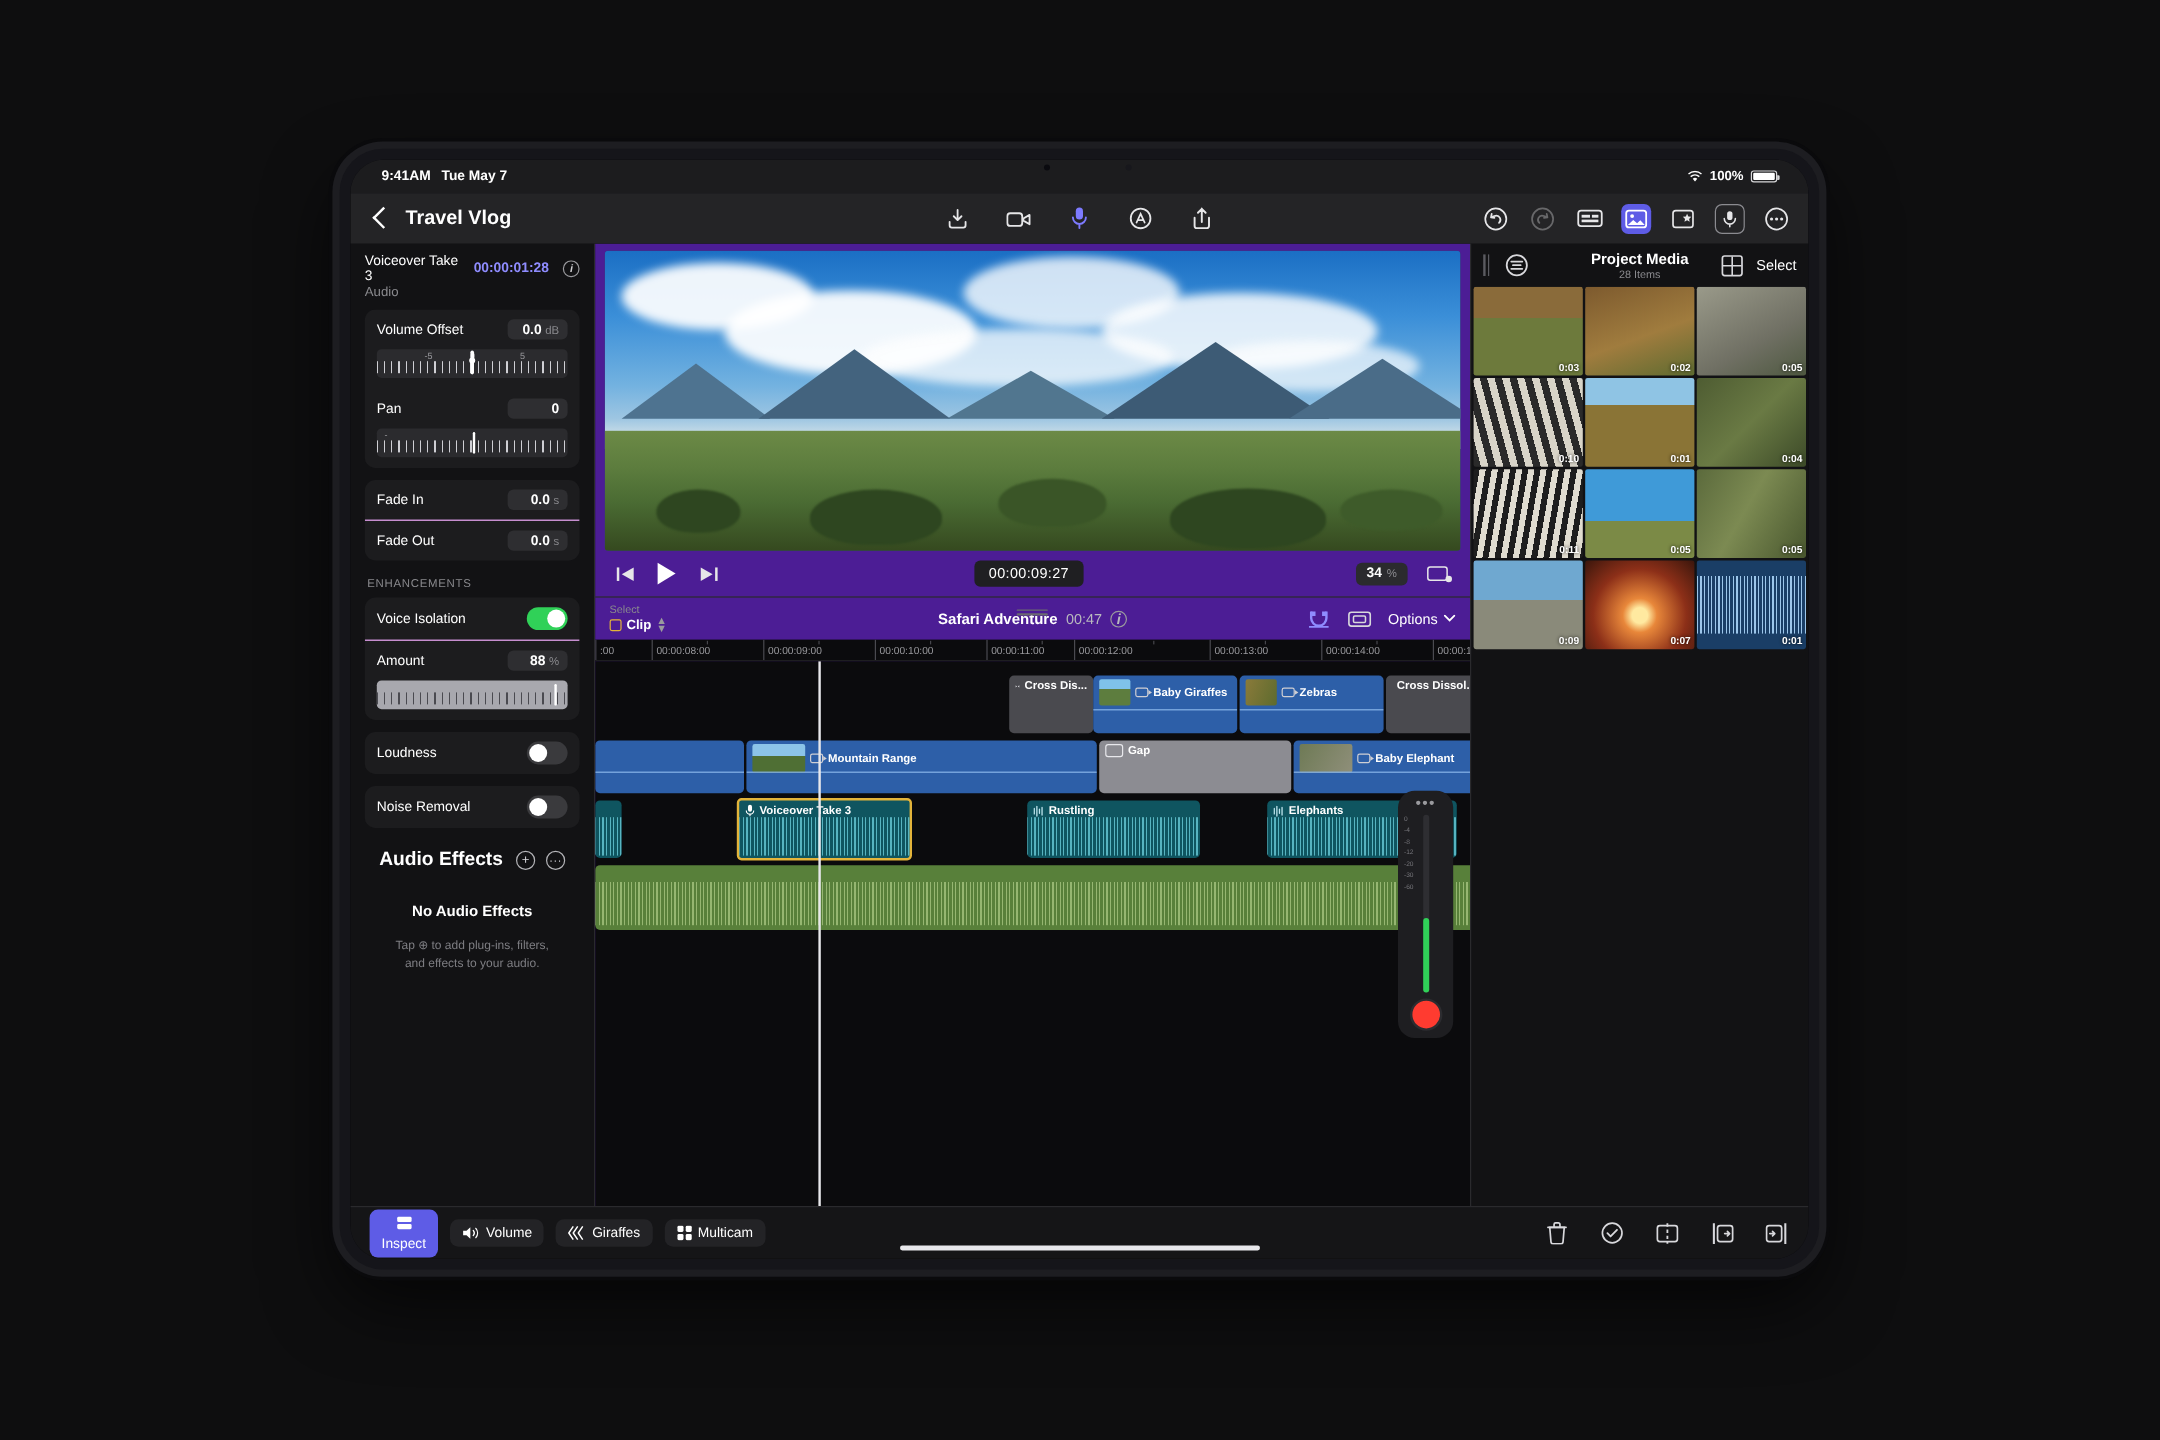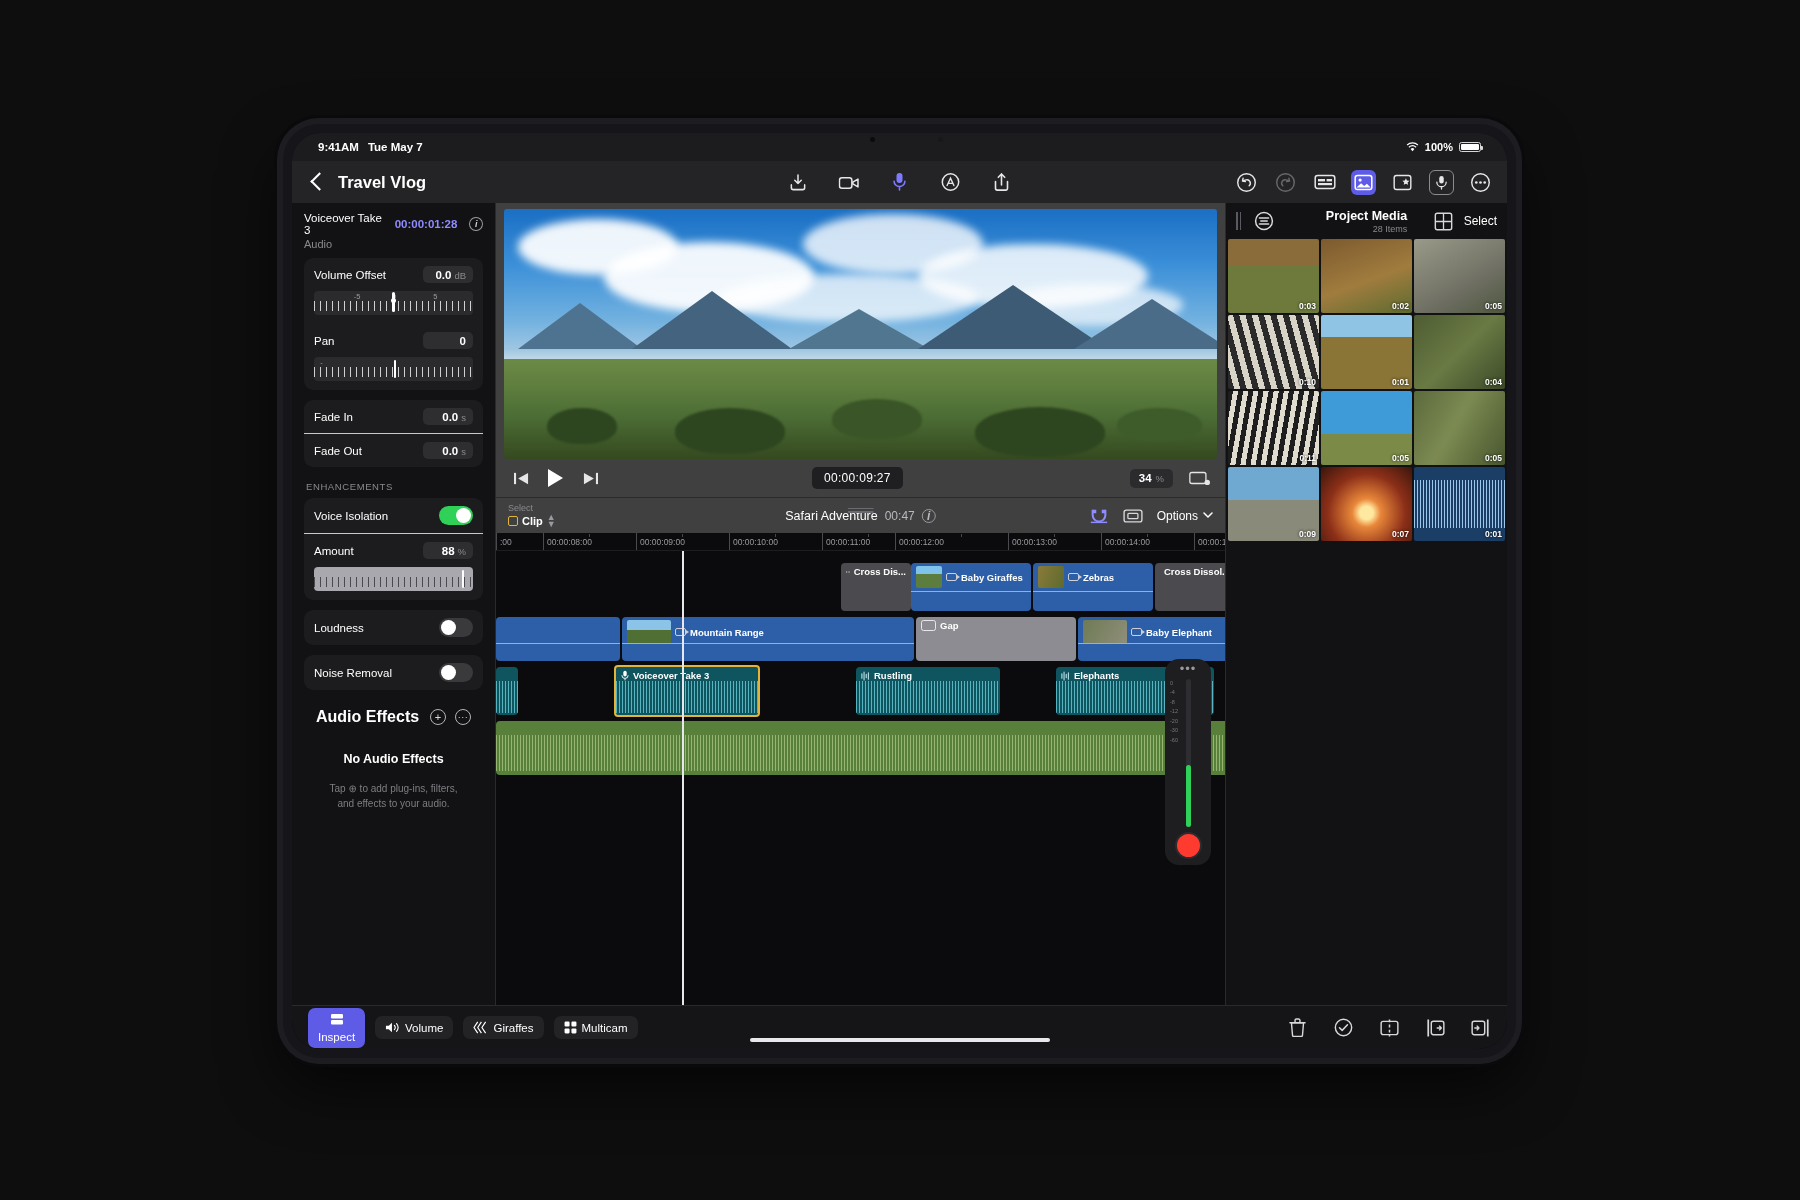--- a/index.html
+++ b/index.html
@@ -91,21 +91,21 @@
   .ae-head{display:flex;align-items:center;padding:8px 12px 4px 12px;}
   .ae-head h3{color:#fff;font-size:16px;font-weight:bold;}
   .ae-btns{margin-left:auto;display:flex;gap:9px;}
   .circ{width:16px;height:16px;border:1.3px solid #b4b4b8;border-radius:50%;color:#dcdce0;
     font-size:11px;display:flex;align-items:center;justify-content:center;line-height:1;cursor:pointer;}
   .ae-empty{text-align:center;padding:22px 20px 0 20px;}
   .ae-empty h4{color:#fff;font-size:12.5px;font-weight:bold;}
   .ae-empty p{color:#7e7e83;font-size:10px;line-height:1.45;margin-top:16px;}
 
   
-  .center{flex:1;display:flex;flex-direction:column;min-width:0;background:#404040;}
+  .center{flex:1;display:flex;flex-direction:column;min-width:0;background:#4c1d95;}
   .video{height:250px;position:relative;overflow:hidden;background:#2b4a6b;margin:6px 8px 0 8px;border-radius:3px;}
   .sky{position:absolute;inset:0;background:linear-gradient(#1b6fc4 0%,#3b8fd8 22%,#73b2e0 45%,#9ec6e2 56%,#cfe0e8 62%,#e8eef0 66%,#0000 66%);}
   .cloud{position:absolute;border-radius:50%;background:rgba(255,255,255,.92);filter:blur(4px);}
   .mtn{position:absolute;bottom:44%;width:0;height:0;border-style:solid;}
   .ground{position:absolute;left:0;right:0;bottom:0;height:40%;
     background:linear-gradient(#6c8a46 0%,#5d7d3e 30%,#4a6b33 60%,#35491f 100%);}
   .bush{position:absolute;border-radius:50% 50% 45% 45%;background:#2e4620;filter:blur(1px);}
   .vctrl{height:38px;display:flex;align-items:center;padding:0 14px;gap:16px;}
   .vspacer{flex:1;}
   .tc-pill{background:#1f1f22;border-radius:5px;padding:4px 12px;color:#fff;font-size:12px;
@@ -118,21 +118,21 @@
 
   
   .tl-bar{height:36px;display:flex;align-items:center;padding:0 12px;position:relative;border-top:1px solid #2a2a2d;}
   .sel-box{display:flex;flex-direction:column;gap:1px;}
   .sel-box .t1{color:#8a8a8e;font-size:9px;}
   .sel-row{display:flex;align-items:center;gap:4px;}
   .sq{width:10px;height:10px;border:1.8px solid #e3b43a;border-radius:2px;}
   .sel-row b{color:#fff;font-size:11px;}
   .chev2{color:#9a9a9e;font-size:9px;line-height:.8;display:flex;flex-direction:column;}
   .tl-center{position:absolute;left:50%;transform:translateX(-50%);display:flex;align-items:center;gap:7px;}
-  .tl-center b{color:#fff;font-size:12.5px;font-weight:normal;}
+  .tl-center b{color:#fff;font-size:12.5px;font-weight:bold;}
   .tl-center span{color:#b9b9be;font-size:12px;}
   .grabber{position:absolute;left:50%;top:-1px;transform:translateX(-50%);width:26px;height:5px;}
   .grabber i{display:block;height:1.5px;background:#6a6a70;margin-bottom:2px;border-radius:1px;}
   .tl-right{margin-left:auto;display:flex;align-items:center;gap:14px;}
   .opt-btn{display:flex;align-items:center;gap:5px;color:#fff;font-size:12px;cursor:pointer;}
   .ruler-bar{height:18px;background:#0b0b0d;position:relative;overflow:hidden;border-bottom:1px solid #1e1e21;}
   .rtick{position:absolute;top:0;bottom:0;border-left:1px solid #4a4a50;padding-left:3px;
     color:#9a9a9e;font-size:8.5px;display:flex;align-items:center;white-space:nowrap;}
   .rminor{position:absolute;top:1px;width:1px;height:3px;background:#46464c;}
   .tracks{flex:1;position:relative;overflow:hidden;background:#0b0b0d;}
@@ -153,21 +153,21 @@
   .mx-bar{width:5px;background:#2e2e32;border-radius:3px;position:relative;height:100%;}
   .mx-fill{position:absolute;left:0;right:0;bottom:0;height:42%;background:#30d158;border-radius:3px;}
   .mx-labels{position:absolute;left:5px;top:6px;font-size:5.5px;color:#76767b;line-height:9.5px;}
   .rec-btn{width:27px;height:27px;border-radius:50%;background:#ff3b30;border:2.5px solid #2c2c30;margin-top:5px;cursor:pointer;}
 
   
   .browser{width:282px;flex:0 0 282px;background:#121214;border-left:1px solid #2a2a2d;display:flex;flex-direction:column;}
   .br-head{height:36px;display:flex;align-items:center;padding:0 10px;gap:10px;position:relative;}
   .hgrip{width:8px;height:18px;display:flex;gap:2px;}
   .hgrip i{width:1.5px;height:100%;background:#5a5a60;display:block;}
-  .br-title{position:absolute;left:50%;transform:translateX(-50%);text-align:right;}
+  .br-title{position:absolute;left:50%;transform:translateX(-50%);text-align:center;}
   .br-title b{display:block;color:#fff;font-size:12.5px;font-weight:bold;}
   .br-title span{display:block;color:#8a8a8e;font-size:9px;margin-top:1px;}
   .br-right{margin-left:auto;display:flex;align-items:center;gap:10px;}
   .br-right .sel{color:#fff;font-size:12px;cursor:pointer;}
   .grid{flex:1;display:grid;grid-template-columns:repeat(3,1fr);gap:2px;padding:0 2px 2px 2px;
     grid-auto-rows:74px;overflow:hidden;align-content:start;}
   .cell{position:relative;overflow:hidden;border-radius:2px;}
   .cell .dur{position:absolute;right:3px;bottom:2px;color:#fff;font-size:8.5px;font-weight:bold;
     text-shadow:0 0 3px rgba(0,0,0,.9);}
   

